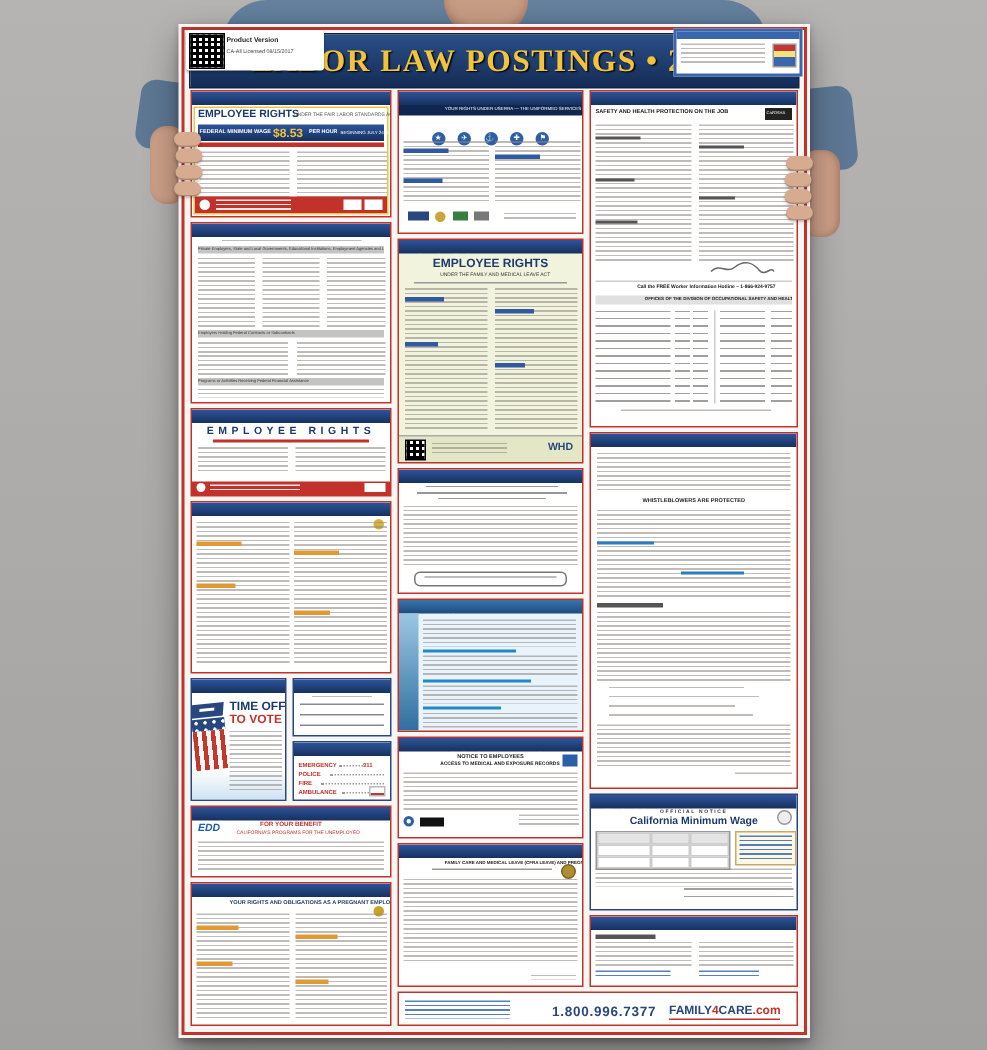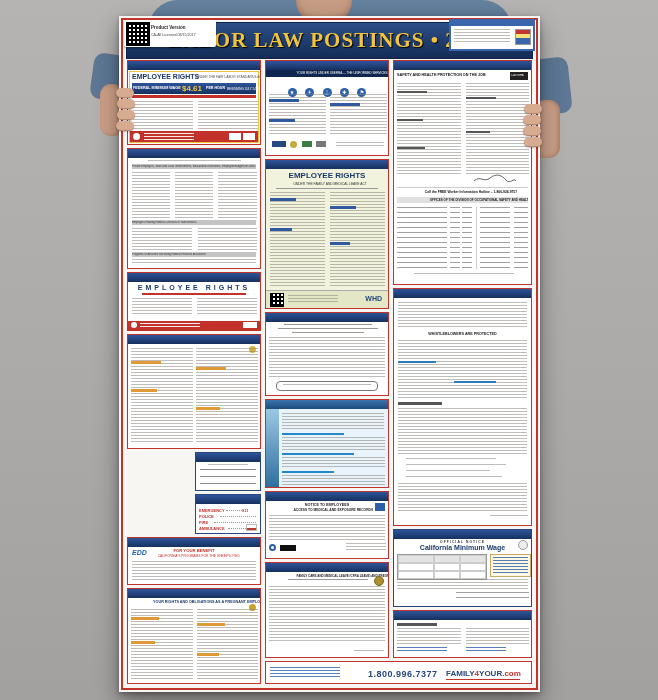--- a/index.html
+++ b/index.html
@@ -95,21 +95,21 @@
       <div class="abs" style="right:2px;top:8px;width:14px;height:14px;border:1px solid #999;background:linear-gradient(#c23530 0 4px,#f6e27a 4px 8px,#3a66ad 8px 14px)"></div>
     </div>
 
     <div class="panel" style="left:8px;top:44px;width:134px;height:85px">
       <div class="ph"><span>Federal Minimum Wage</span></div>
       <div class="abs" style="left:1px;top:10px;right:1px;bottom:1px;border:1px solid #eec43f">
         <div class="ls b navy" style="left:2px;top:1px;font-size:7px;transform:none">EMPLOYEE RIGHTS</div>
         <div class="ls" style="left:66px;top:3px;transform:scale(.55);color:#555">UNDER THE FAIR LABOR STANDARDS ACT</div>
         <div class="abs" style="left:2px;top:11px;right:2px;height:11px;background:linear-gradient(#2e549a,#16315f)">
           <span class="ls b" style="left:1px;top:3px;transform:scale(.62);color:#fff">FEDERAL MINIMUM WAGE</span>
-          <span class="abs b" style="left:50px;top:1px;color:#f2c33c;font-size:8px">$4.61</span>
+          <span class="abs b" style="left:50px;top:1px;color:#f2c33c;font-size:8px">$8.53</span>
           <span class="ls b" style="left:74px;top:3px;transform:scale(.6);color:#fff">PER HOUR</span>
           <span class="ls" style="left:95px;top:4px;transform:scale(.5);color:#fff">BEGINNING JULY 24, 2009</span>
         </div>
         <div class="abs" style="left:2px;top:23px;right:2px;height:3px;background:#c2322b"></div>
         <div class="tx" style="left:3px;top:29px;width:60px;height:32px"></div>
         <div class="tx" style="left:68px;top:29px;width:60px;height:32px"></div>
         <div class="redbar" style="height:11px">
           <div class="dot" style="left:3px;top:2px"></div>
           <div class="txw" style="left:14px;top:2px;width:50px;height:7px"></div>
           <div class="abs" style="right:17px;top:2px;width:12px;height:7px;background:#fff"></div>
@@ -155,20 +155,34 @@
       <div class="ph"><span>Discrimination And Harassment in Employment Are Prohibited By Law</span></div>
       <div class="seal" style="right:4px;top:11px;width:7px;height:7px;background:#d9b13b"></div>
       <div class="tx" style="left:3px;top:13px;width:62px;height:94px"></div>
       <div class="tx" style="left:68px;top:13px;width:62px;height:94px"></div>
       <div class="sh o" style="left:3px;top:26px;width:30px"></div>
       <div class="sh o" style="left:3px;top:54px;width:26px"></div>
       <div class="sh o" style="left:68px;top:32px;width:30px"></div>
       <div class="sh o" style="left:68px;top:72px;width:24px"></div>
     </div>
 
+    <div class="panel blue" style="left:8px;top:436px;width:64px;height:82px">
+      <div class="ph"><span>Time Off To Vote</span></div>
+      <div class="abs" style="left:0;right:0;bottom:0;height:20px;background:linear-gradient(transparent,#cfe3f2)"></div>
+      <div class="abs b navy" style="left:25px;top:13px;font-size:8px;white-space:nowrap">TIME OFF</div>
+      <div class="abs b red" style="left:25px;top:22px;font-size:8px;white-space:nowrap">TO VOTE</div>
+      <div class="tx" style="left:25px;top:34px;width:35px;height:40px"></div>
+      <div class="abs" style="left:1px;top:16px;width:23px;height:50px;transform:rotate(-6deg)">
+        <div class="abs" style="left:0;top:0;width:22px;height:9px;background:#27477e;transform:skewX(-10deg)">
+          <div class="abs" style="left:6px;top:3px;width:10px;height:2px;background:#fff"></div>
+        </div>
+        <div class="abs" style="left:0;top:10px;width:22px;height:8px;background:#27477e;background-image:radial-gradient(circle,#fff 1px,transparent 1.3px);background-size:6px 5px"></div>
+        <div class="abs" style="left:0;top:18px;width:22px;height:26px;background:repeating-linear-gradient(90deg,#c0392b 0 3px,#f6f6f6 3px 6px)"></div>
+      </div>
+    </div>
 
     <div class="panel blue" style="left:76px;top:436px;width:66px;height:39px">
       <div class="ph"><span>Payday Notice</span></div>
       <div class="tx" style="left:12px;top:11px;width:40px;height:2px"></div>
       <div class="fr" style="top:10px"></div>
       <div class="fr" style="top:17px"></div>
       <div class="fr" style="top:24px"></div>
     </div>
 
     <div class="panel blue" style="left:76px;top:478px;width:66px;height:40px">
@@ -289,21 +303,21 @@
       <div class="tx d" style="left:22px;top:16px;width:80px;height:2px"></div>
       <div class="seal" style="right:4px;top:13px;width:8px;height:8px;background:#b08d2f;border:1px solid #7d6420"></div>
       <div class="tx" style="left:3px;top:23px;right:3px;height:56px"></div>
       <div class="tx" style="right:4px;bottom:4px;width:30px;height:3px"></div>
     </div>
 
     <div class="panel" style="left:146px;top:645px;width:267px;height:23px">
       <div class="txb" style="left:4px;top:5px;width:70px;height:12px"></div>
       <div class="abs b" style="left:102px;top:7px;font-size:9px;color:#27477e;letter-spacing:.5px">1.800.996.7377</div>
       <div class="abs b" style="left:180px;top:7px;font-size:8px;white-space:nowrap">
-        <span style="color:#27477e">FAMILY</span><span style="color:#c2322b">4</span><span style="color:#27477e">YOUR</span><span style="color:#c2322b">.com</span>
+        <span style="color:#27477e">FAMILY</span><span style="color:#c2322b">4</span><span style="color:#27477e">CARE</span><span style="color:#c2322b">.com</span>
       </div>
       <div class="abs" style="left:180px;top:17px;width:74px;height:1px;background:#c2322b"></div>
     </div>
 
     <div class="panel" style="left:274px;top:44px;width:139px;height:225px">
       <div class="ph"><span>Safety And Health Protection On The Job</span></div>
       <div class="ls b" style="left:3px;top:12px;transform:scale(.62);color:#111">SAFETY AND HEALTH PROTECTION ON THE JOB</div>
       <div class="abs" style="right:3px;top:11px;width:18px;height:8px;background:#222;overflow:hidden">
         <span class="ls" style="transform:scale(.45);color:#fff;top:2px;left:1px">Cal/OSHA</span>
       </div>

